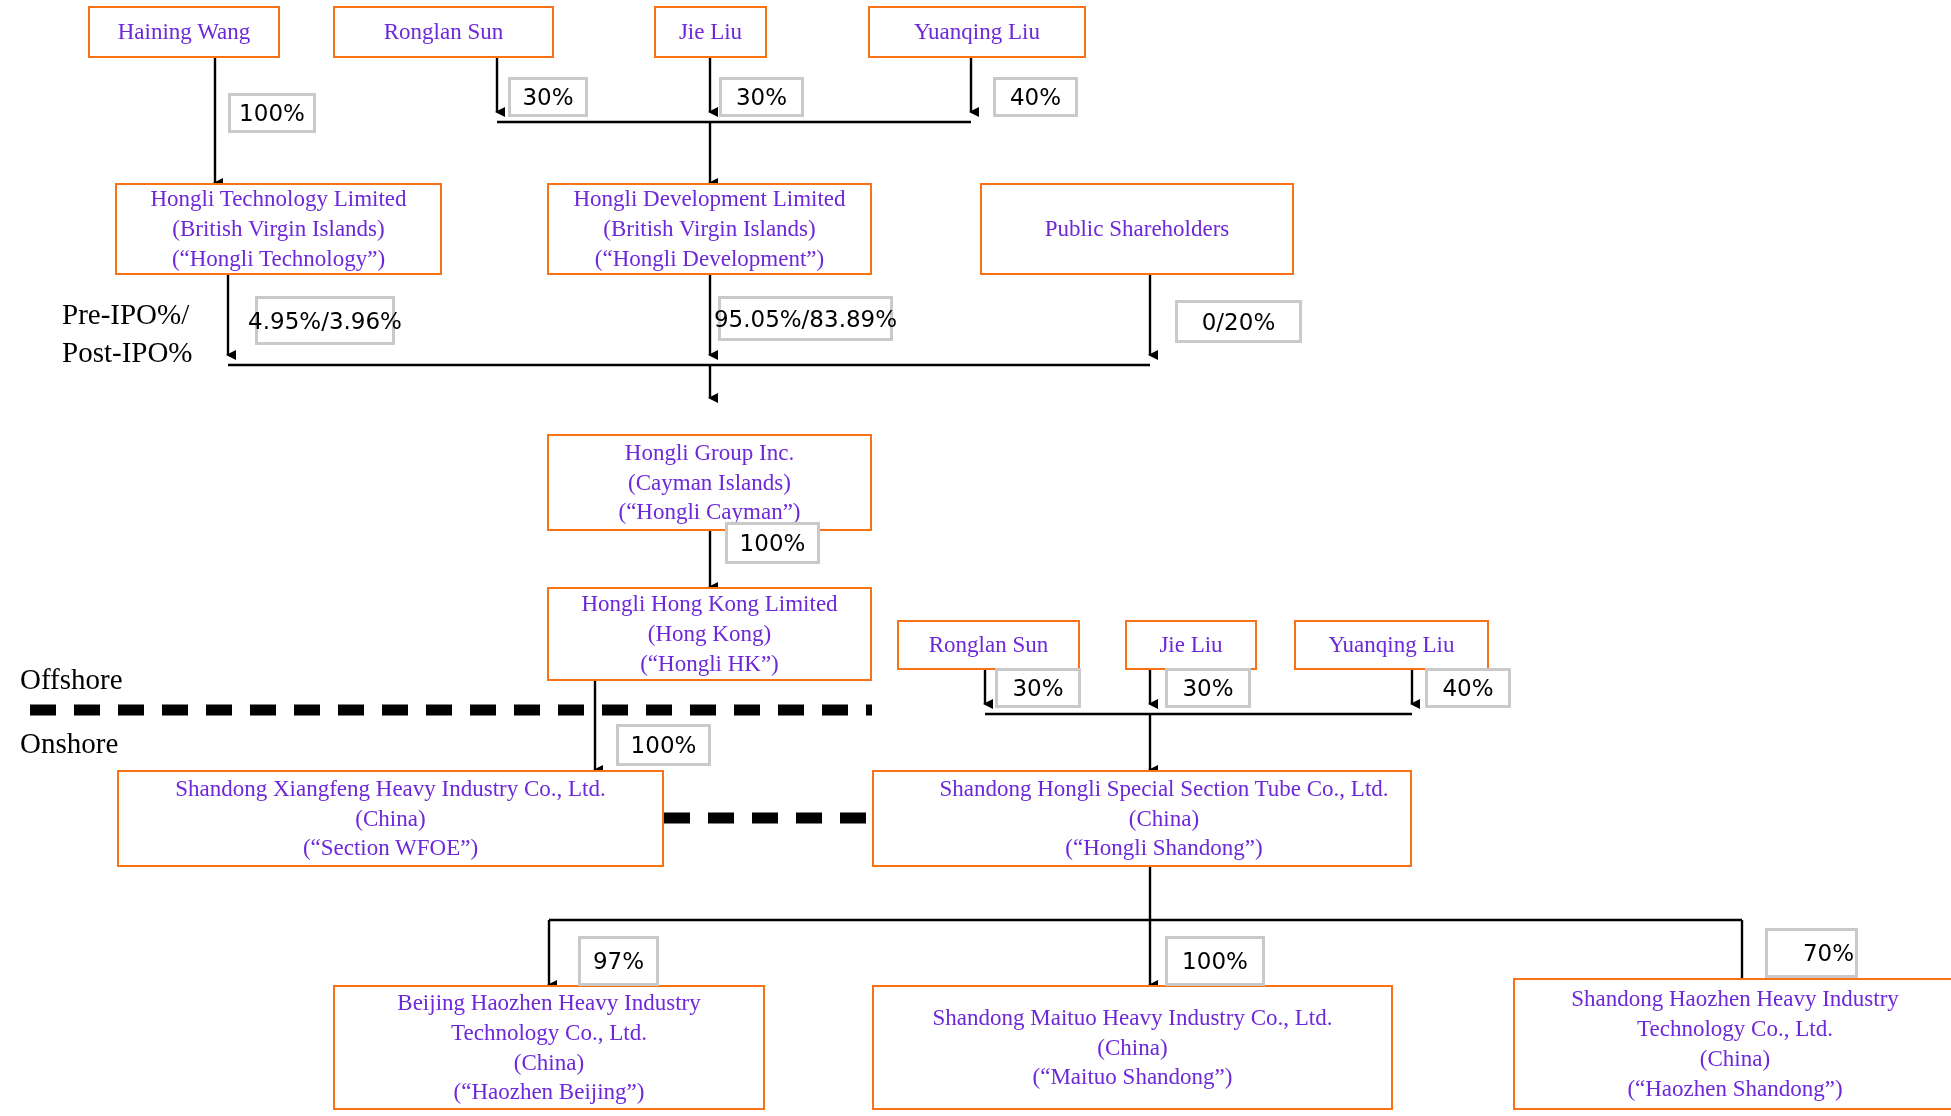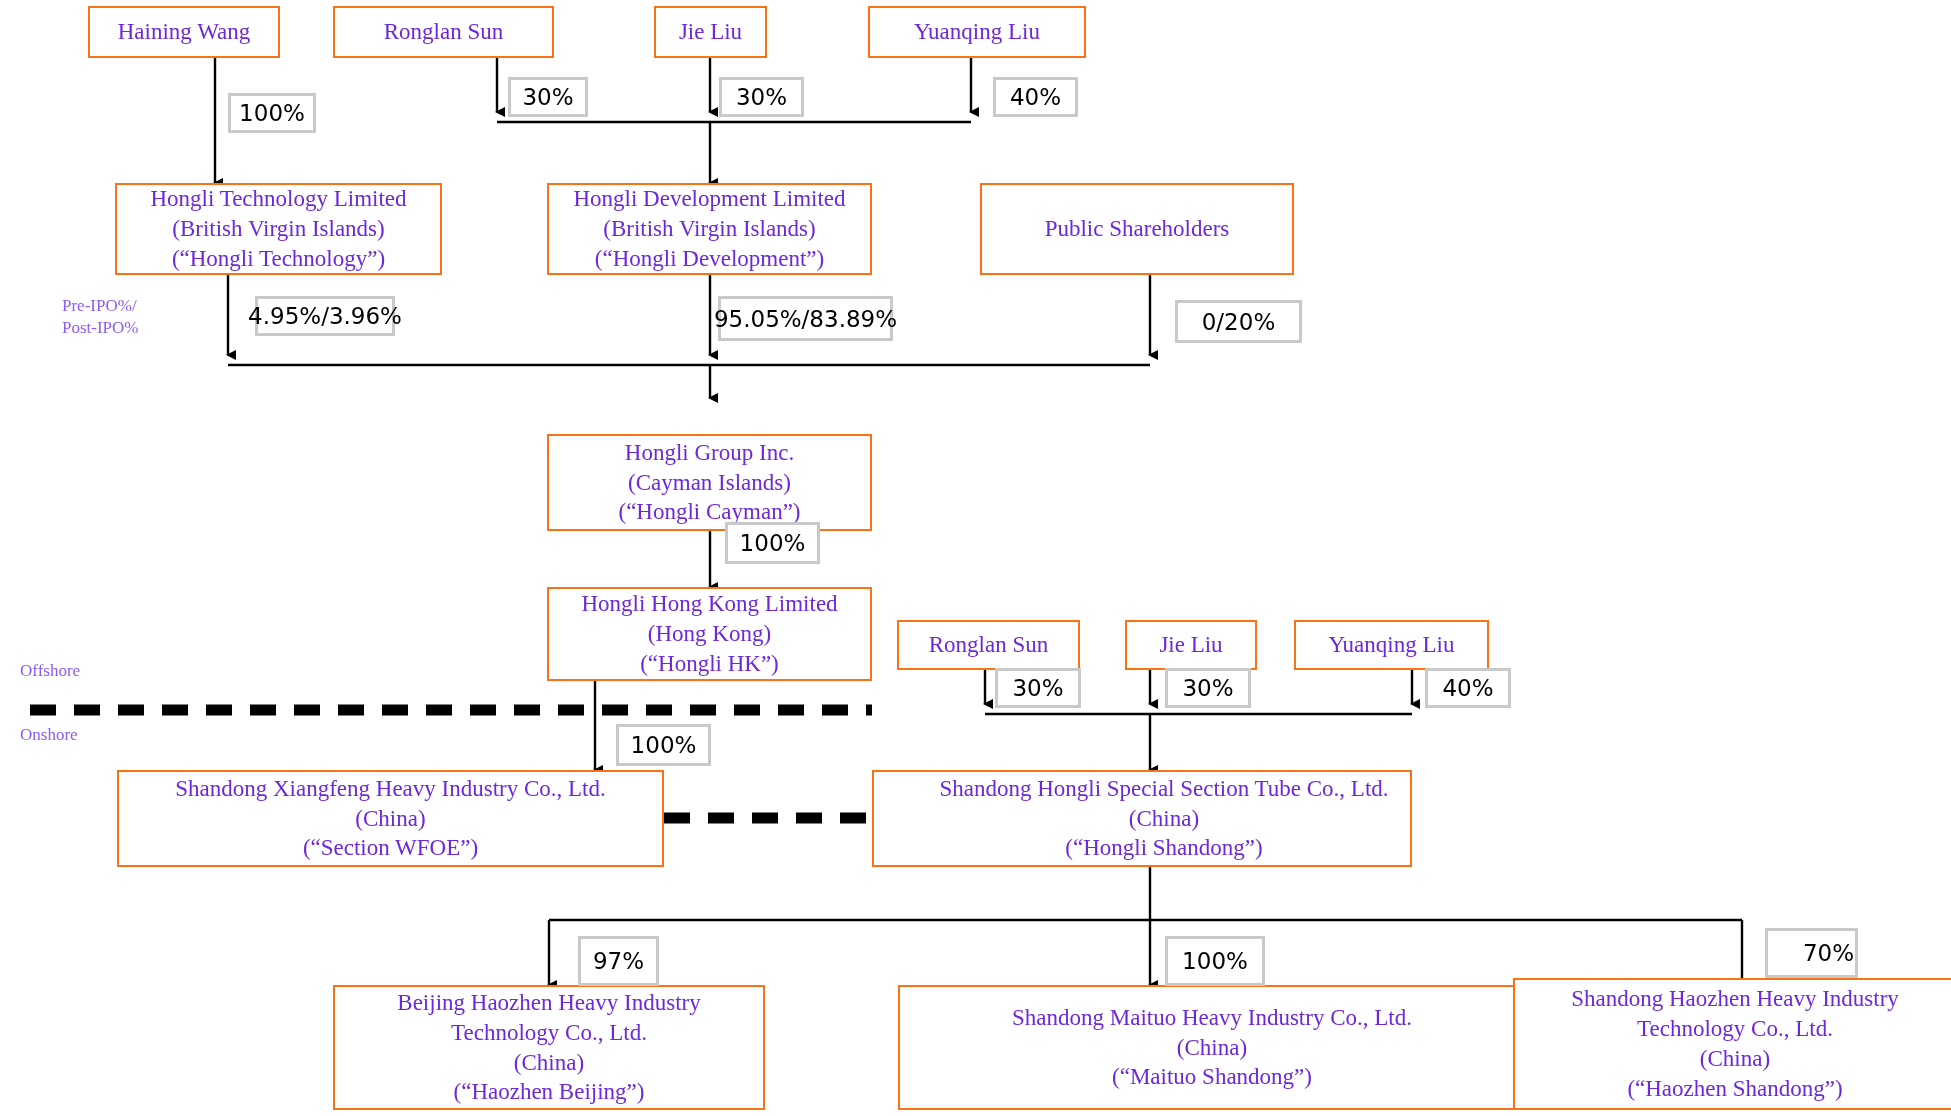--- a/index.html
+++ b/index.html
@@ -47,22 +47,22 @@
     align-items: center;
     justify-content: center;
     color: #000000;
     font-size: 23px;
     font-family: "DejaVu Sans", "Liberation Sans", sans-serif;
     white-space: nowrap;
     z-index: 4;
   }
   .freetext {
     position: absolute;
-    color: #8b5cf6;
-    font-size: 17px;
+    color: #000000;
+    font-size: 29px;
     line-height: 1.32;
     white-space: nowrap;
     z-index: 4;
   }
 </style>
 </head>
 <body>
 
 <div id="chart">
 
@@ -148,21 +148,21 @@
 
   <div class="ent" style="left:980px; top:183px; width:314px; height:92px;">
     <span class="ln">Public Shareholders</span>
   </div>
 
   <div class="freetext" style="left:62px; top:295px;">
     <span>Pre-IPO%/</span><br>
     <span>Post-IPO%</span>
   </div>
 
-  <div class="pct" style="left:255px; top:296px; width:140px; height:40px;">4.95%/3.96%</div>
+  <div class="pct" style="left:255px; top:296px; width:140px; height:49px;">4.95%/3.96%</div>
 
   <div class="pct" style="left:718px; top:296px; width:175px; height:45px;">95.05%/83.89%</div>
 
   <div class="pct" style="left:1175px; top:300px; width:127px; height:43px;">0/20%</div>
 
   <div class="ent" style="left:547px; top:420px; width:325px; height:97px;margin-top:14px;">
     <span class="ln">Hongli Group Inc.</span>
     <span class="ln">(Cayman Islands)</span>
     <span class="ln">(“Hongli Cayman”)</span>
   </div>
@@ -217,21 +217,21 @@
 
   <div class="pct" style="left:1765px; top:928px; width:93px; height:50px;padding-left:34px;">70%</div>
 
   <div class="ent" style="left:333px; top:985px; width:432px; height:125px;">
     <span class="ln">Beijing Haozhen Heavy Industry</span>
     <span class="ln">Technology Co., Ltd.</span>
     <span class="ln">(China)</span>
     <span class="ln">(“Haozhen Beijing”)</span>
   </div>
 
-  <div class="ent" style="left:872px; top:985px; width:628px; height:125px;margin-left:26px;">
+  <div class="ent" style="left:872px; top:985px; width:521px; height:125px;">
     <span class="ln">Shandong Maituo Heavy Industry Co., Ltd.</span>
     <span class="ln">(China)</span>
     <span class="ln">(“Maituo Shandong”)</span>
   </div>
 
   <div class="ent" style="left:1513px; top:978px; width:444px; height:132px;">
     <span class="ln">Shandong Haozhen Heavy Industry</span>
     <span class="ln">Technology Co., Ltd.</span>
     <span class="ln">(China)</span>
     <span class="ln">(“Haozhen Shandong”)</span>

